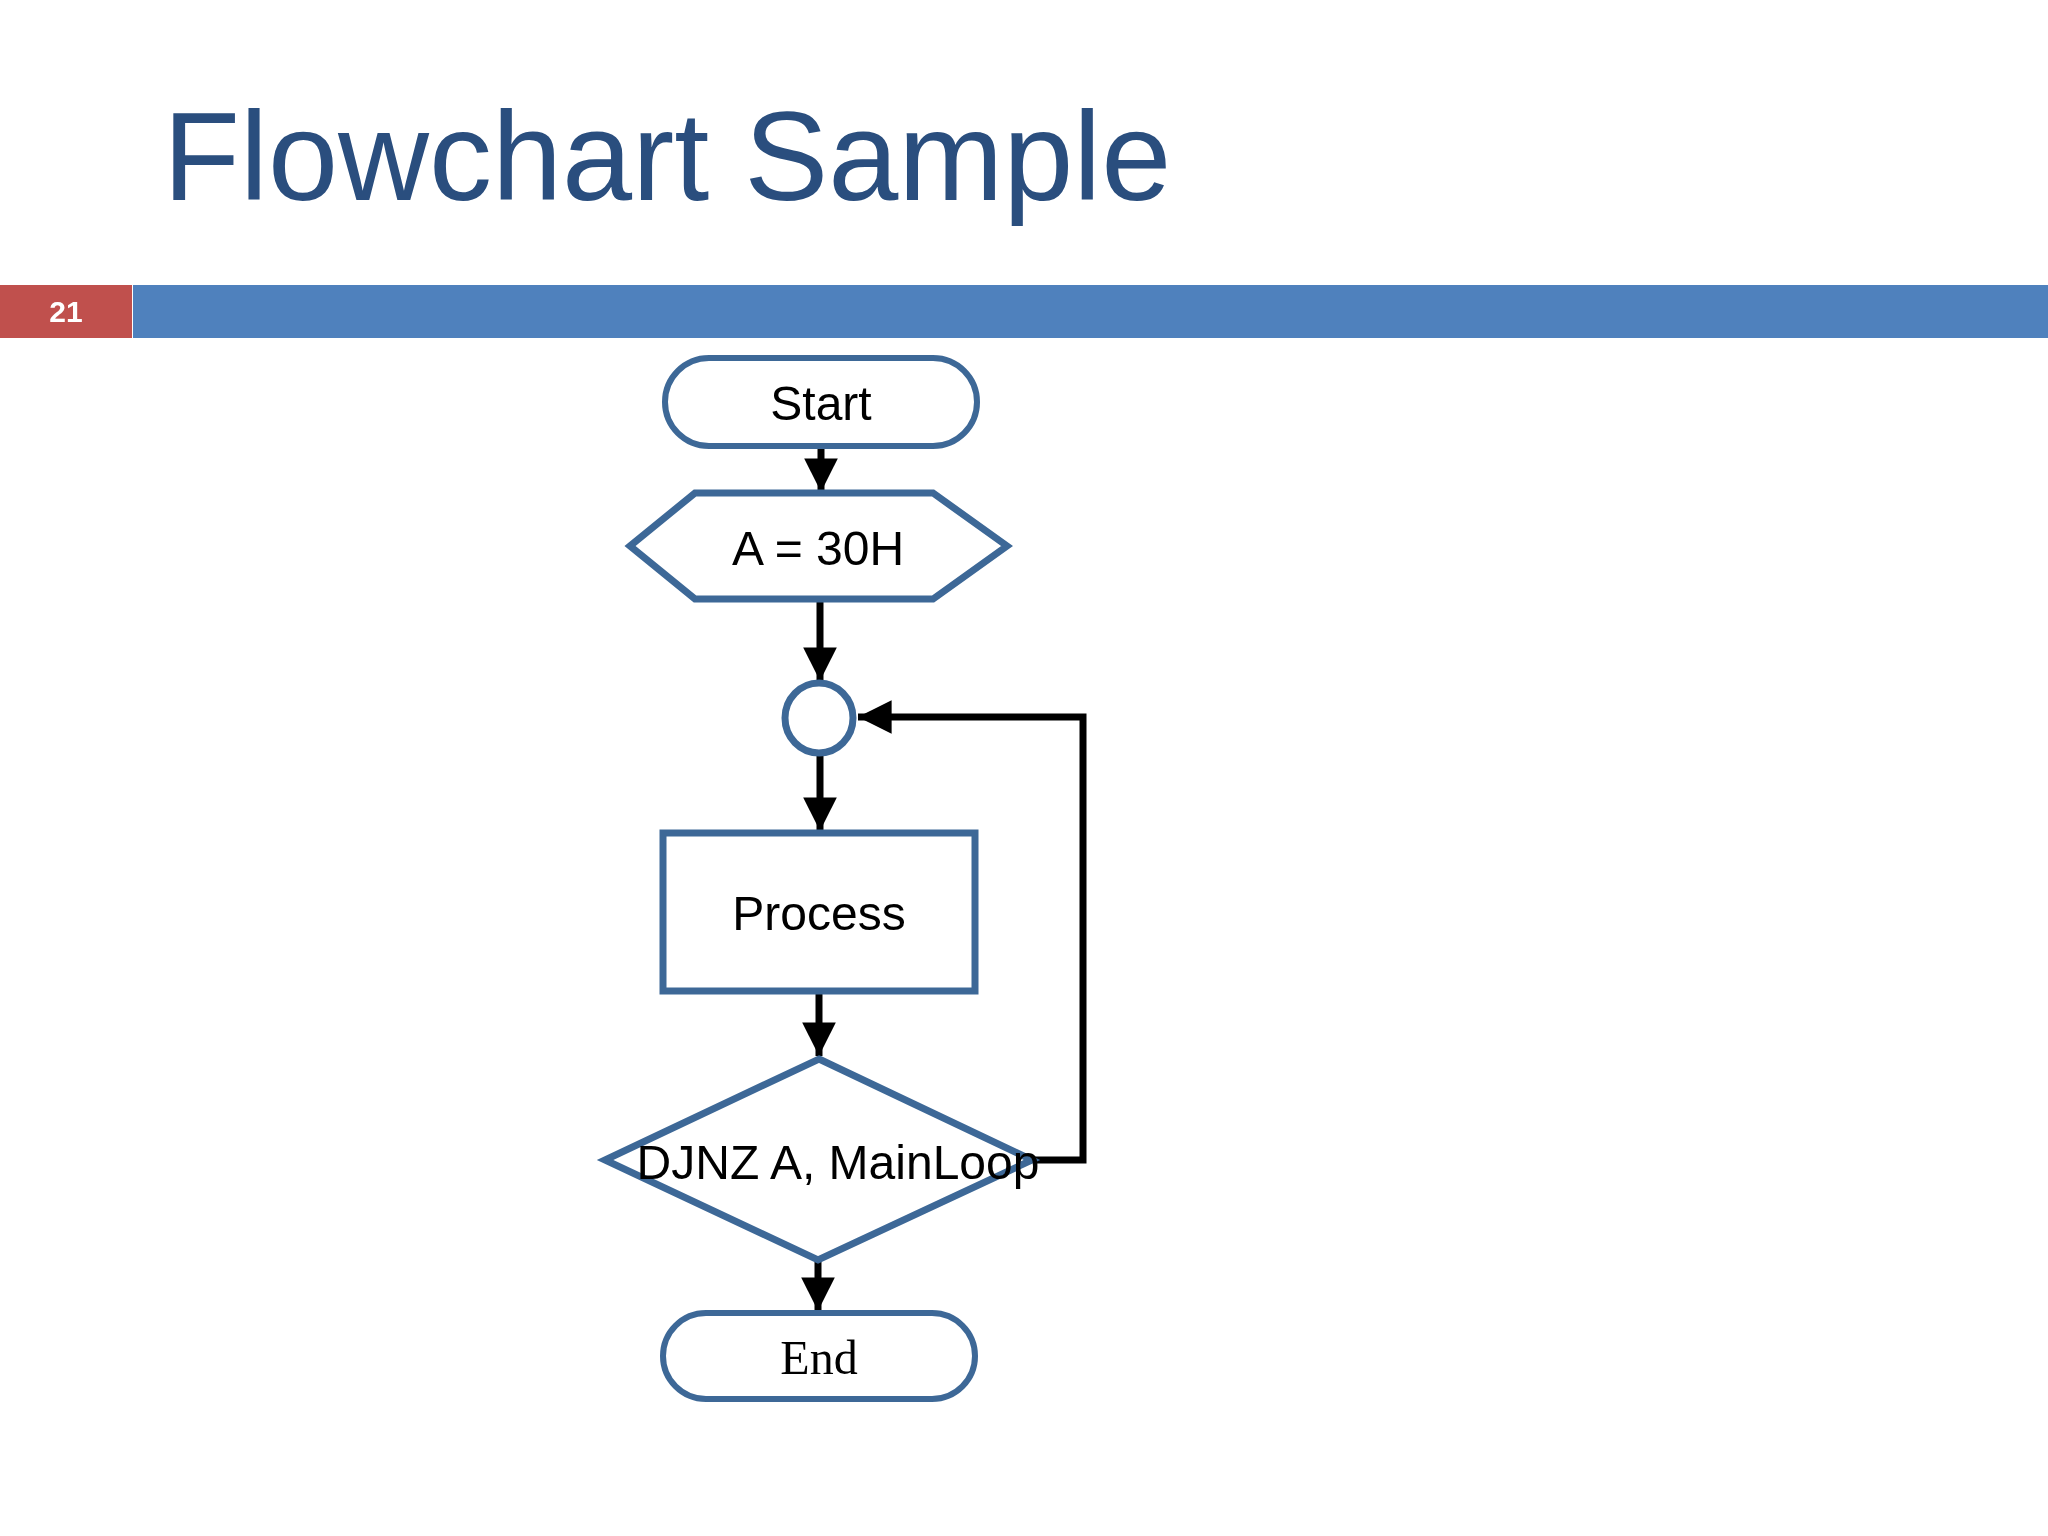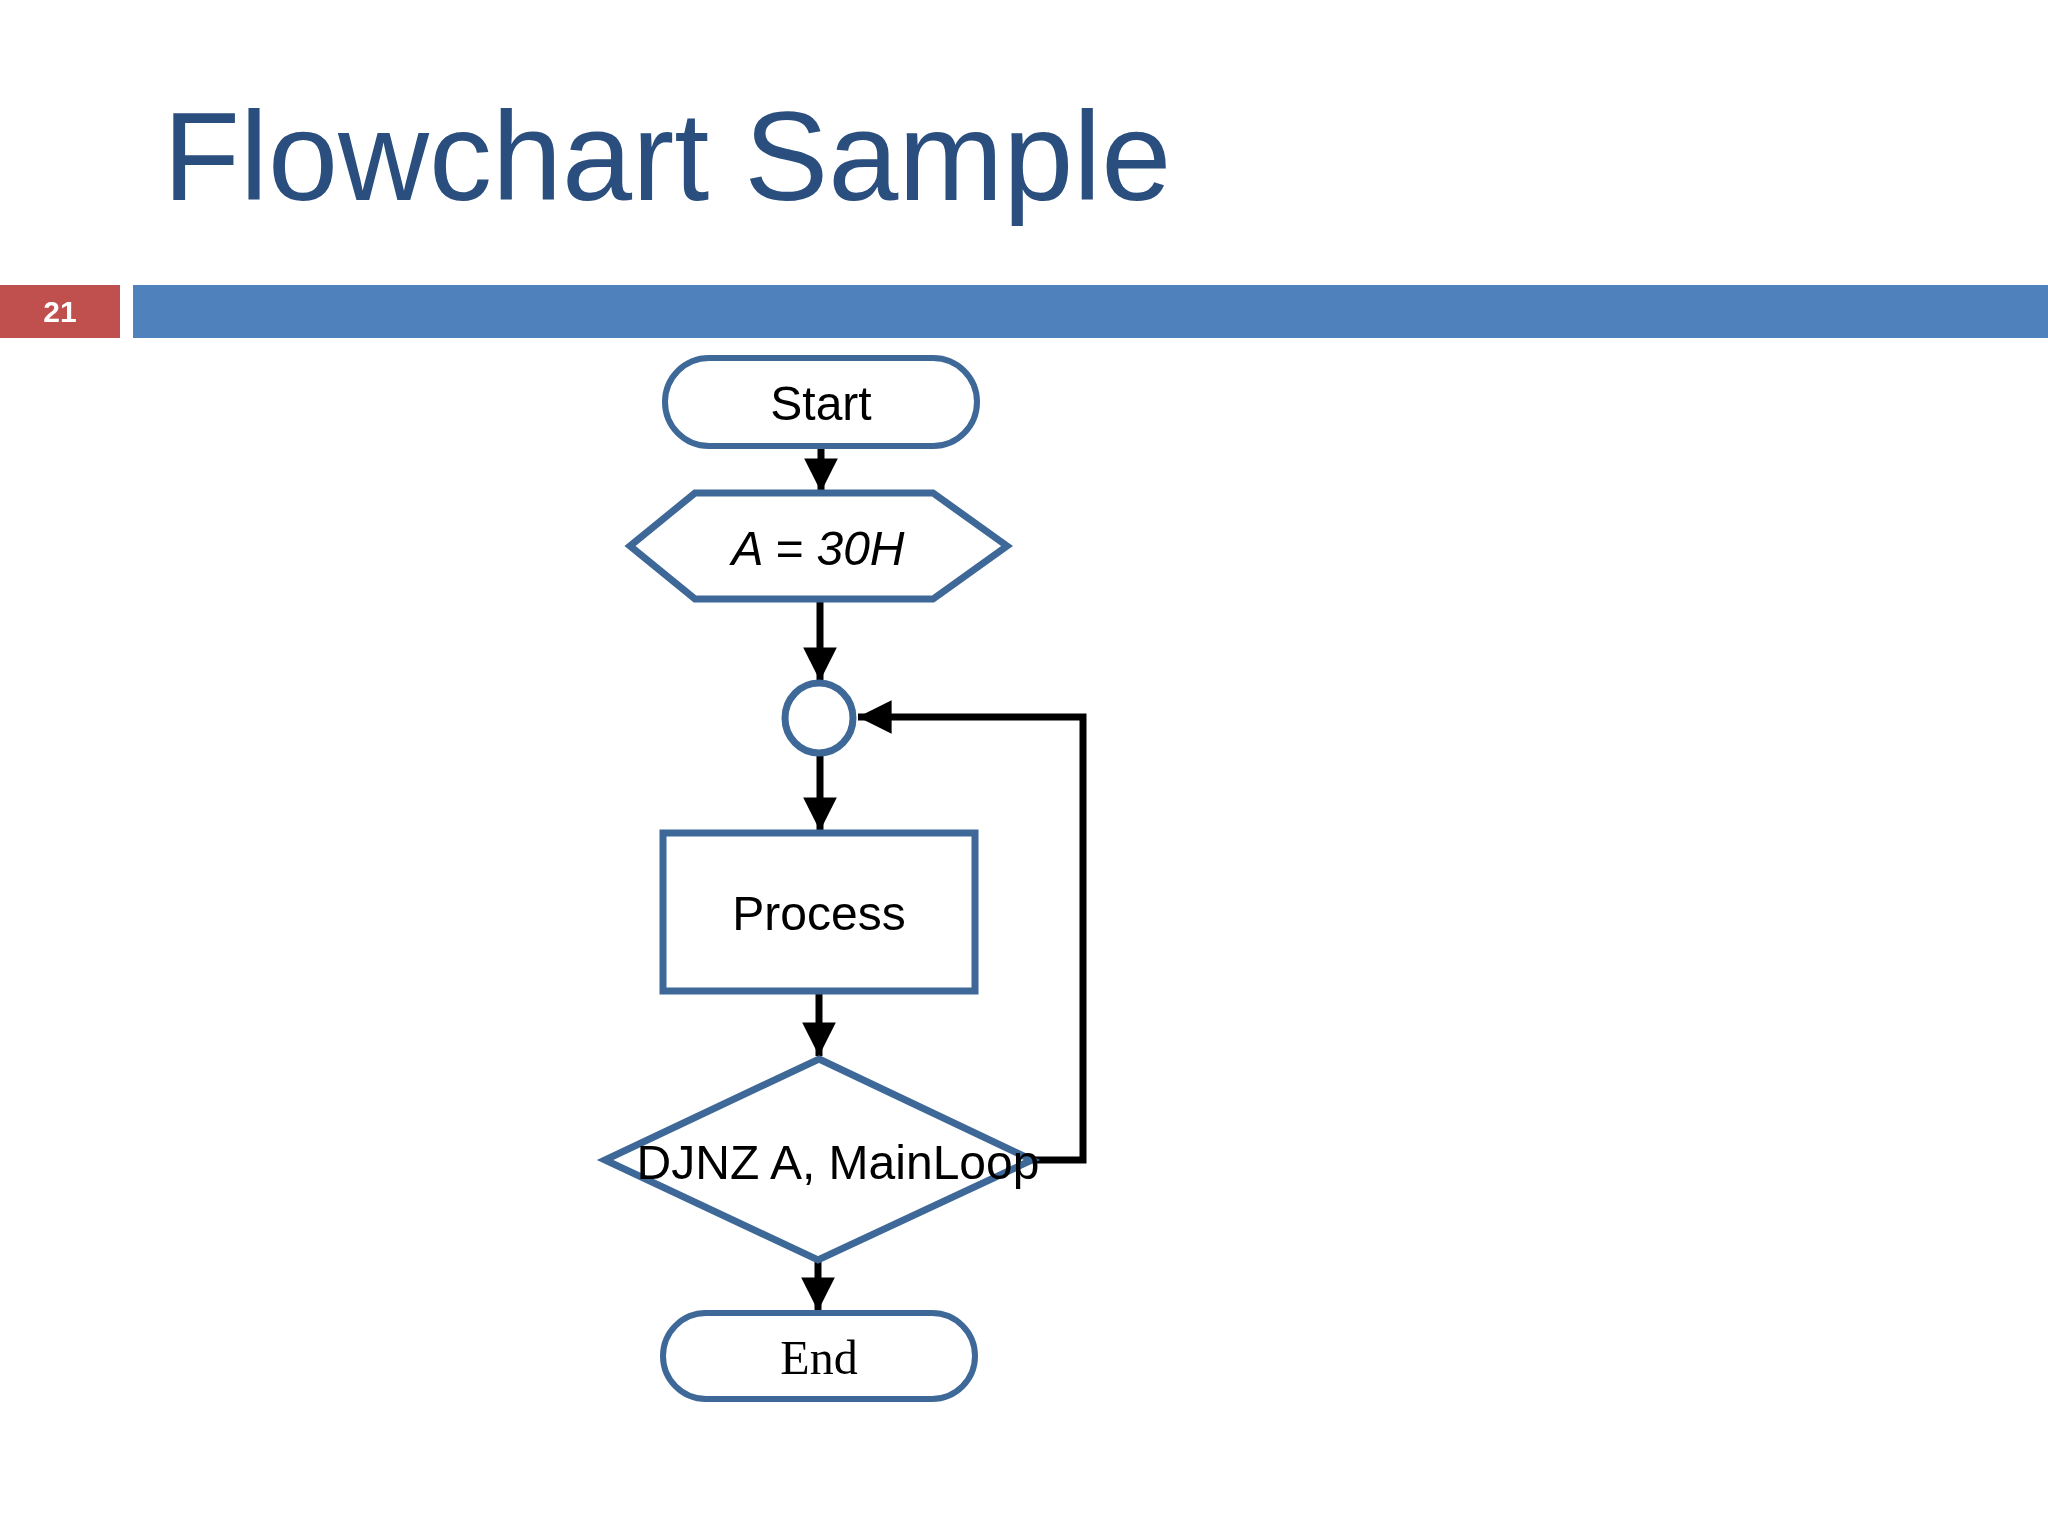--- a/index.html
+++ b/index.html
@@ -25,21 +25,21 @@
     position:absolute;
     left:163px;top:88px;
     font-size:126px;
     line-height:1.1;
     color:var(--title-text);
     white-space:nowrap;
   }
   .page-badge{
     position:absolute;
     left:0;top:285px;
-    width:120px;height:53px;
+    width:132px;height:53px;
     background:var(--page-badge-bg);
     display:flex;align-items:center;justify-content:center;
     color:var(--page-badge-text);
     font-size:30px;font-weight:bold;
   }
   .accent-bar{
     position:absolute;
     left:133px;top:285px;
     width:1915px;height:53px;
     background:var(--accent-bar);
@@ -106,18 +106,18 @@
 
     <rect class="shape thin" x="665" y="358" width="312" height="88" rx="44" ry="44"></rect>
     <polygon class="shape" points="630,546 695,493 933,493 1007,546 933,599 695,599"></polygon>
     <ellipse class="shape" cx="819" cy="718" rx="34" ry="35"></ellipse>
     <rect class="shape" x="663" y="833" width="312" height="158"></rect>
     <polygon class="shape" points="819,1059 1032,1160 818,1260 605,1160"></polygon>
     <rect class="shape thin" x="663" y="1313" width="312" height="86" rx="43" ry="43"></rect>
   </svg>
 
   <div class="node-label" style="left:821px;top:403px;">Start</div>
-  <div class="node-label" style="left:818px;top:548px;font-style:italic;">A = 30H</div>
+  <div class="node-label" style="left:818px;top:548px;">A = 30H</div>
   <div class="node-label" style="left:819px;top:913px;">Process</div>
   <div class="node-label" style="left:838px;top:1162px;">DJNZ A, MainLoop</div>
   <div class="node-label" style="left:819px;top:1357px;font-family:Liberation Serif, serif;">End</div>
 
 </div>
 
 </body></html>

